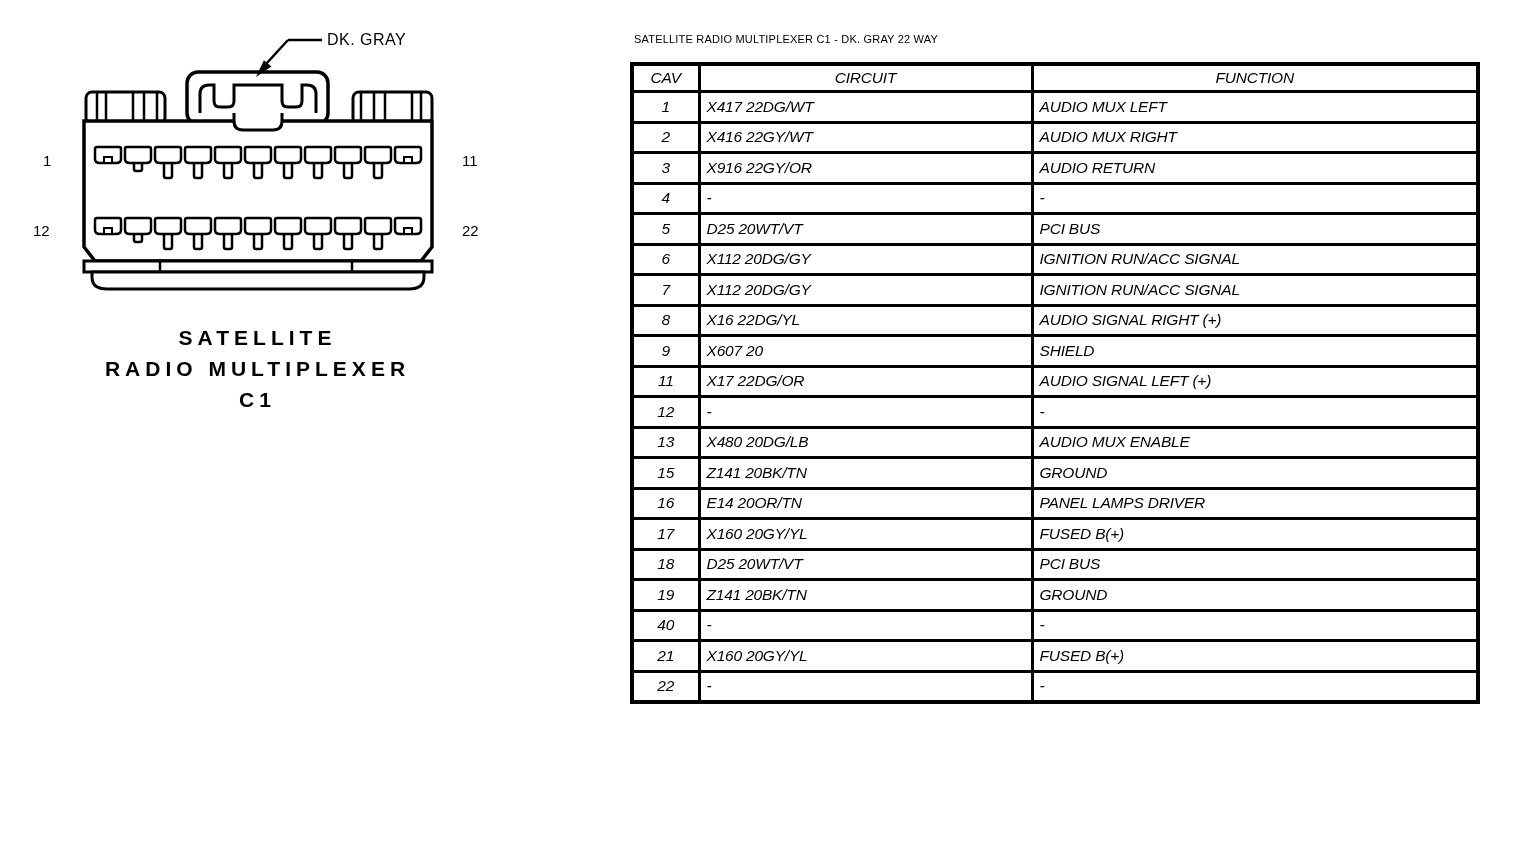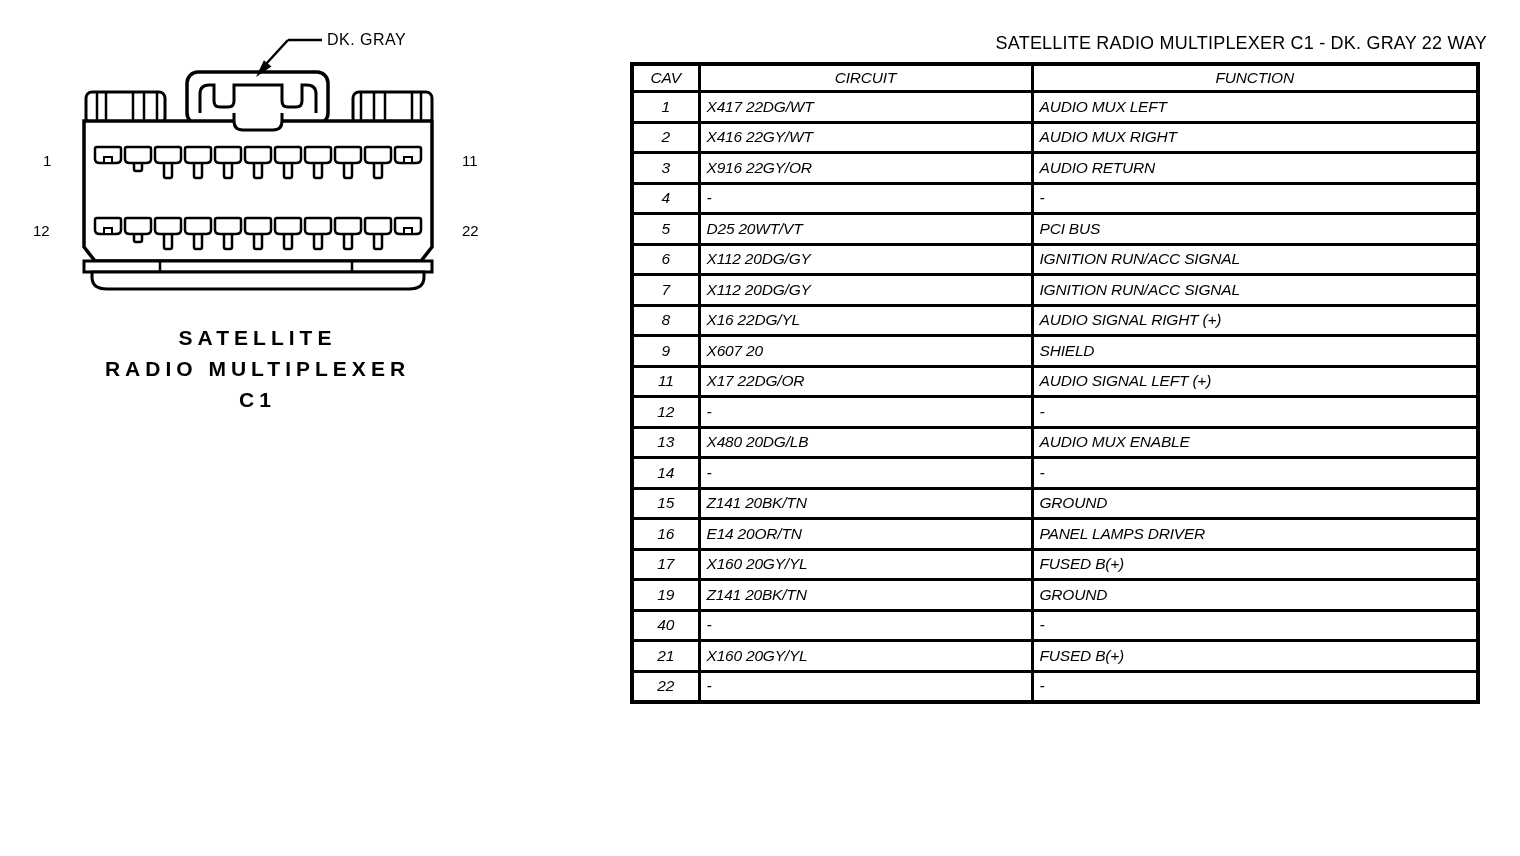--- a/index.html
+++ b/index.html
@@ -20,22 +20,22 @@
   .pl-12{left:33px;top:222px;}
   .pl-22{left:462px;top:222px;}
   .caption{
     position:absolute;left:0;top:322px;width:515px;text-align:center;
     font-weight:bold;font-size:21px;letter-spacing:5px;line-height:31px;
     white-space:nowrap;
   }
   
   .tablewrap{position:absolute;left:630px;top:0;width:846px;}
   .tbl-title{
-    position:absolute;top:33px;left:11px;width:100%;text-align:right;
-    font-size:18px;letter-spacing:.2px;white-space:nowrap;
+    position:absolute;top:33px;left:4px;width:100%;text-align:left;
+    font-size:11px;letter-spacing:.2px;white-space:nowrap;
   }
   table.pinout{
     position:absolute;top:62px;left:0;width:846px;table-layout:fixed;
     border-collapse:collapse;border:4px solid #000;font-style:italic;
   }
   table.pinout th, table.pinout td{
     border:3px solid #000;font-size:15.5px;font-weight:400;
     height:27.5px;padding:0 6px;overflow:hidden;white-space:nowrap;
     letter-spacing:-0.2px;
   }
@@ -220,38 +220,38 @@
             <td class="c-cav">12</td>
             <td class="c-circuit">-</td>
             <td class="c-function">-</td>
           </tr>
           <tr>
             <td class="c-cav">13</td>
             <td class="c-circuit">X480 20DG/LB</td>
             <td class="c-function">AUDIO MUX ENABLE</td>
           </tr>
           <tr>
-            <td class="c-cav">14</td>
-            <td class="c-circuit">-</td>
-            <td class="c-function">-</td>
-          </tr>
-          <tr>
             <td class="c-cav">15</td>
             <td class="c-circuit">Z141 20BK/TN</td>
             <td class="c-function">GROUND</td>
           </tr>
           <tr>
             <td class="c-cav">16</td>
             <td class="c-circuit">E14 20OR/TN</td>
             <td class="c-function">PANEL LAMPS DRIVER</td>
           </tr>
           <tr>
             <td class="c-cav">17</td>
             <td class="c-circuit">X160 20GY/YL</td>
             <td class="c-function">FUSED B(+)</td>
+          </tr>
+          <tr>
+            <td class="c-cav">18</td>
+            <td class="c-circuit">D25 20WT/VT</td>
+            <td class="c-function">PCI BUS</td>
           </tr>
           <tr>
             <td class="c-cav">19</td>
             <td class="c-circuit">Z141 20BK/TN</td>
             <td class="c-function">GROUND</td>
           </tr>
           <tr>
             <td class="c-cav">40</td>
             <td class="c-circuit">-</td>
             <td class="c-function">-</td>

